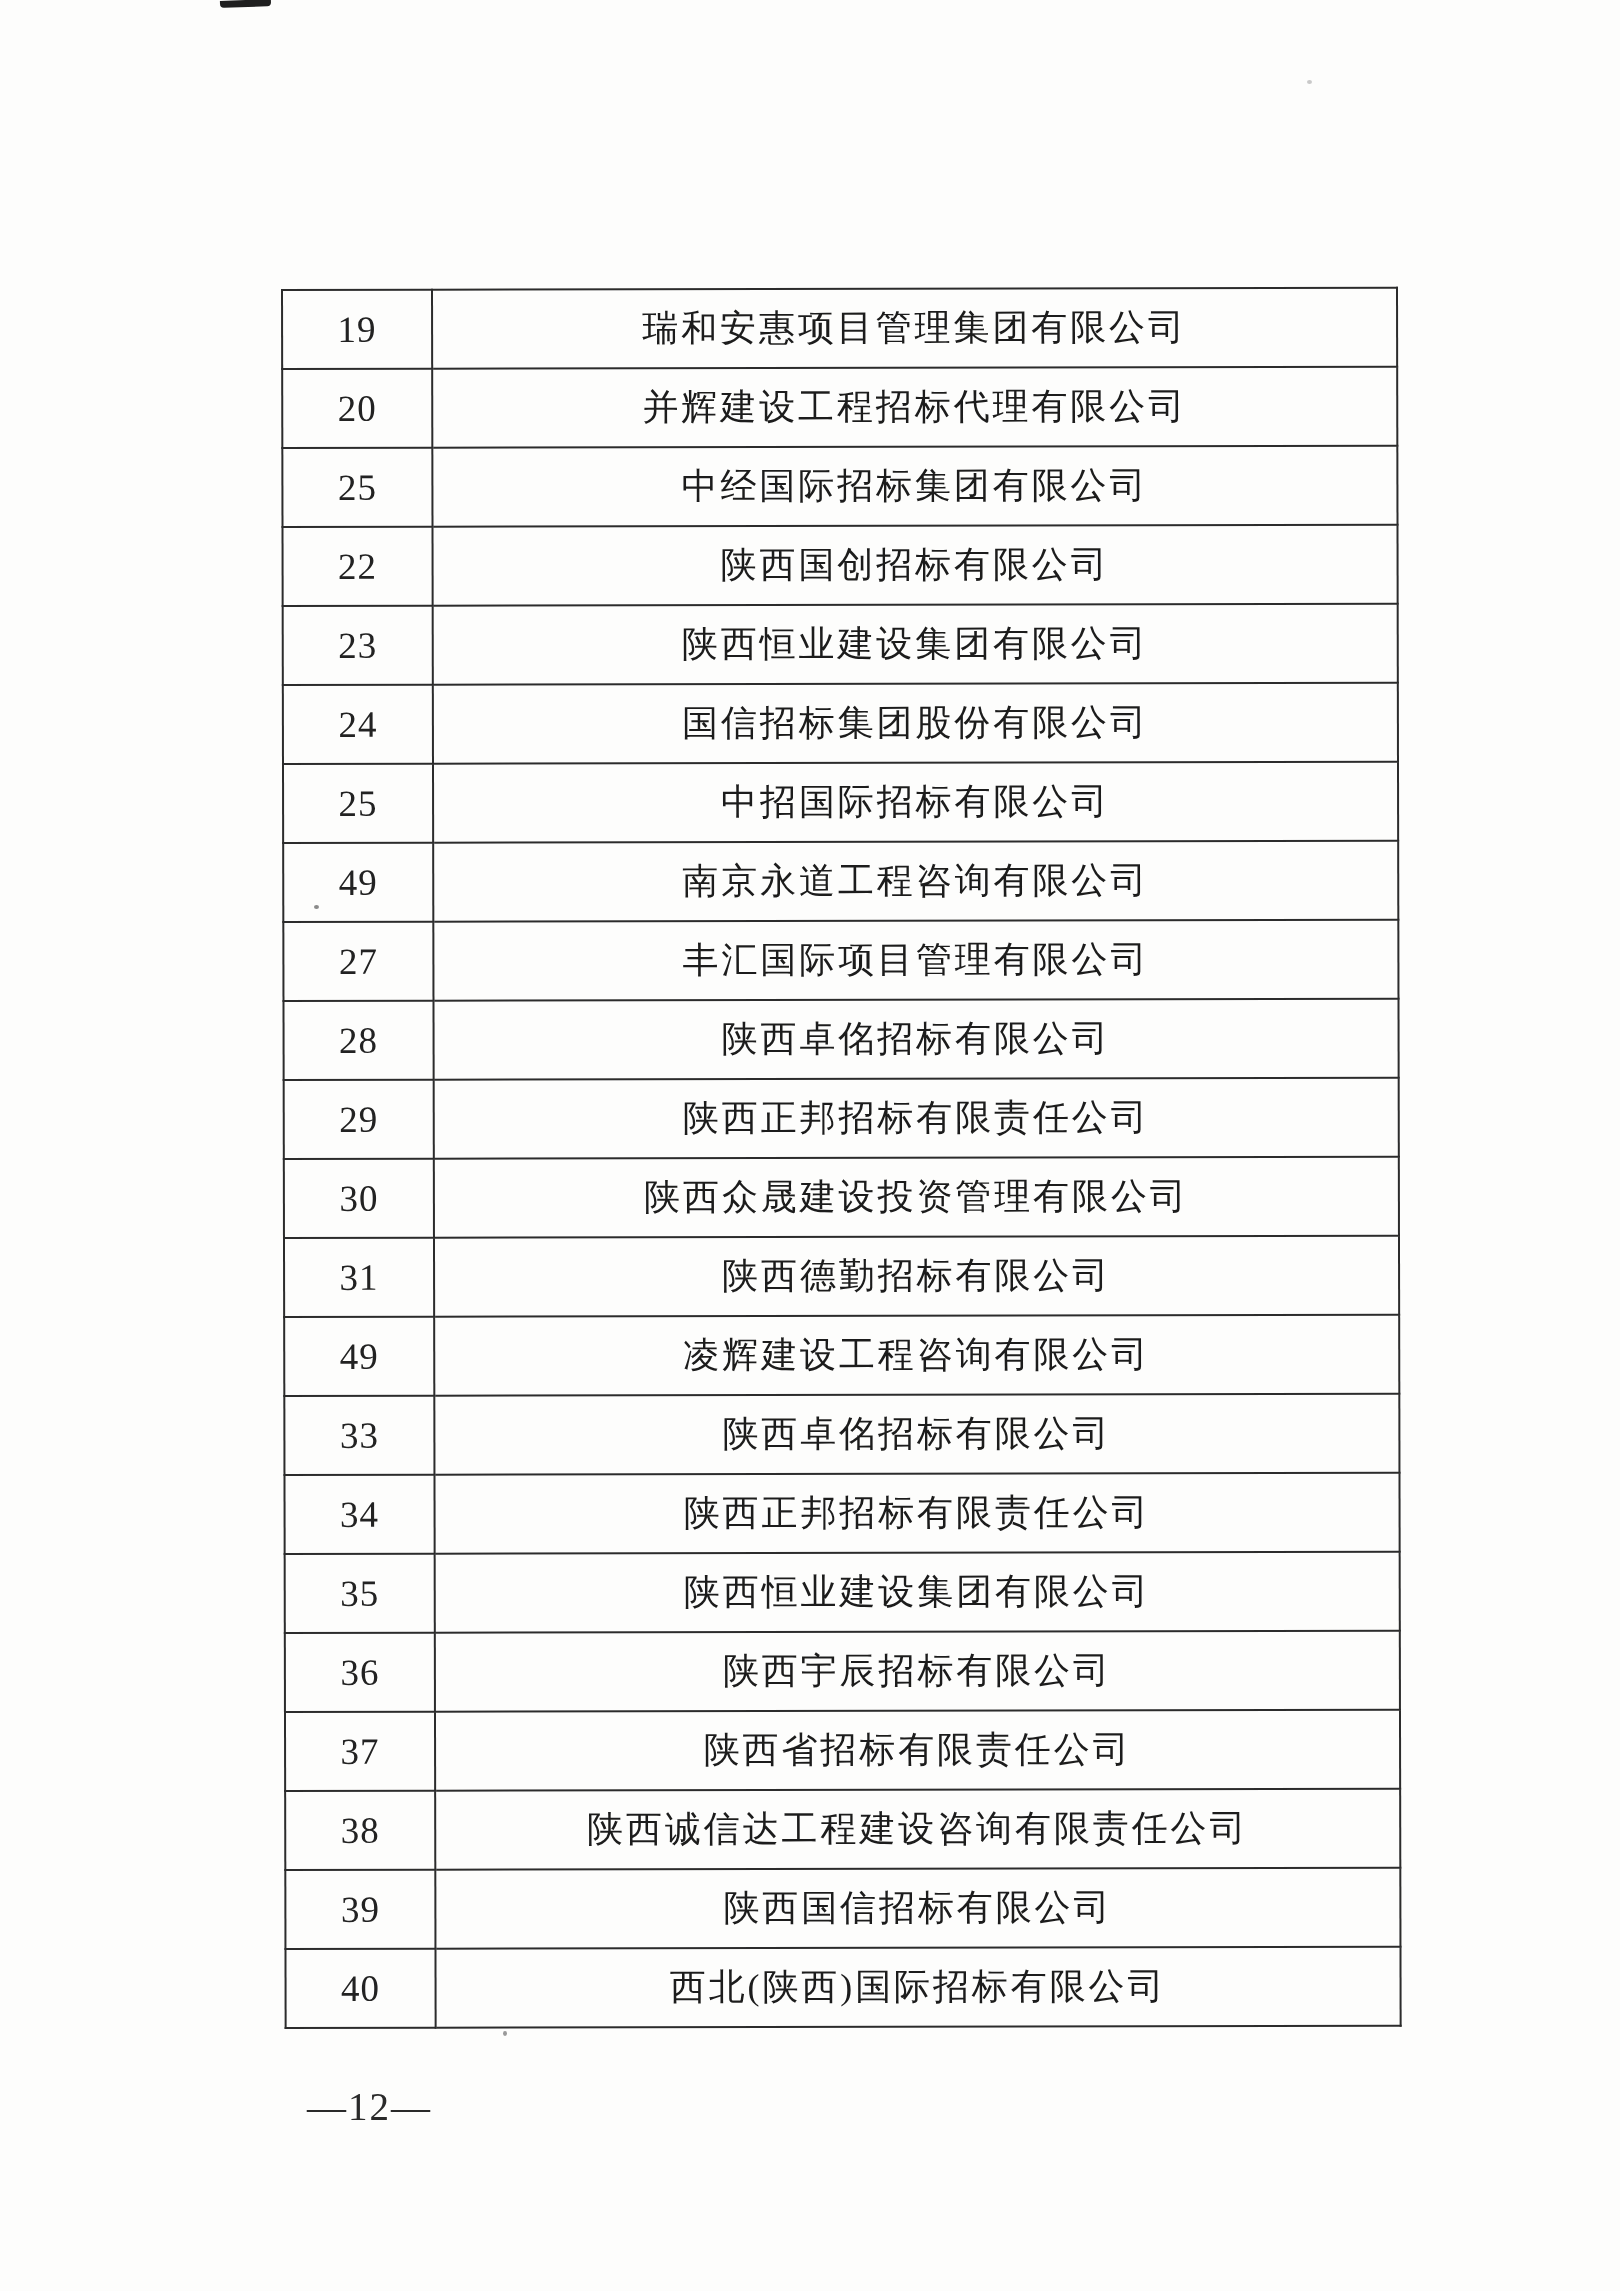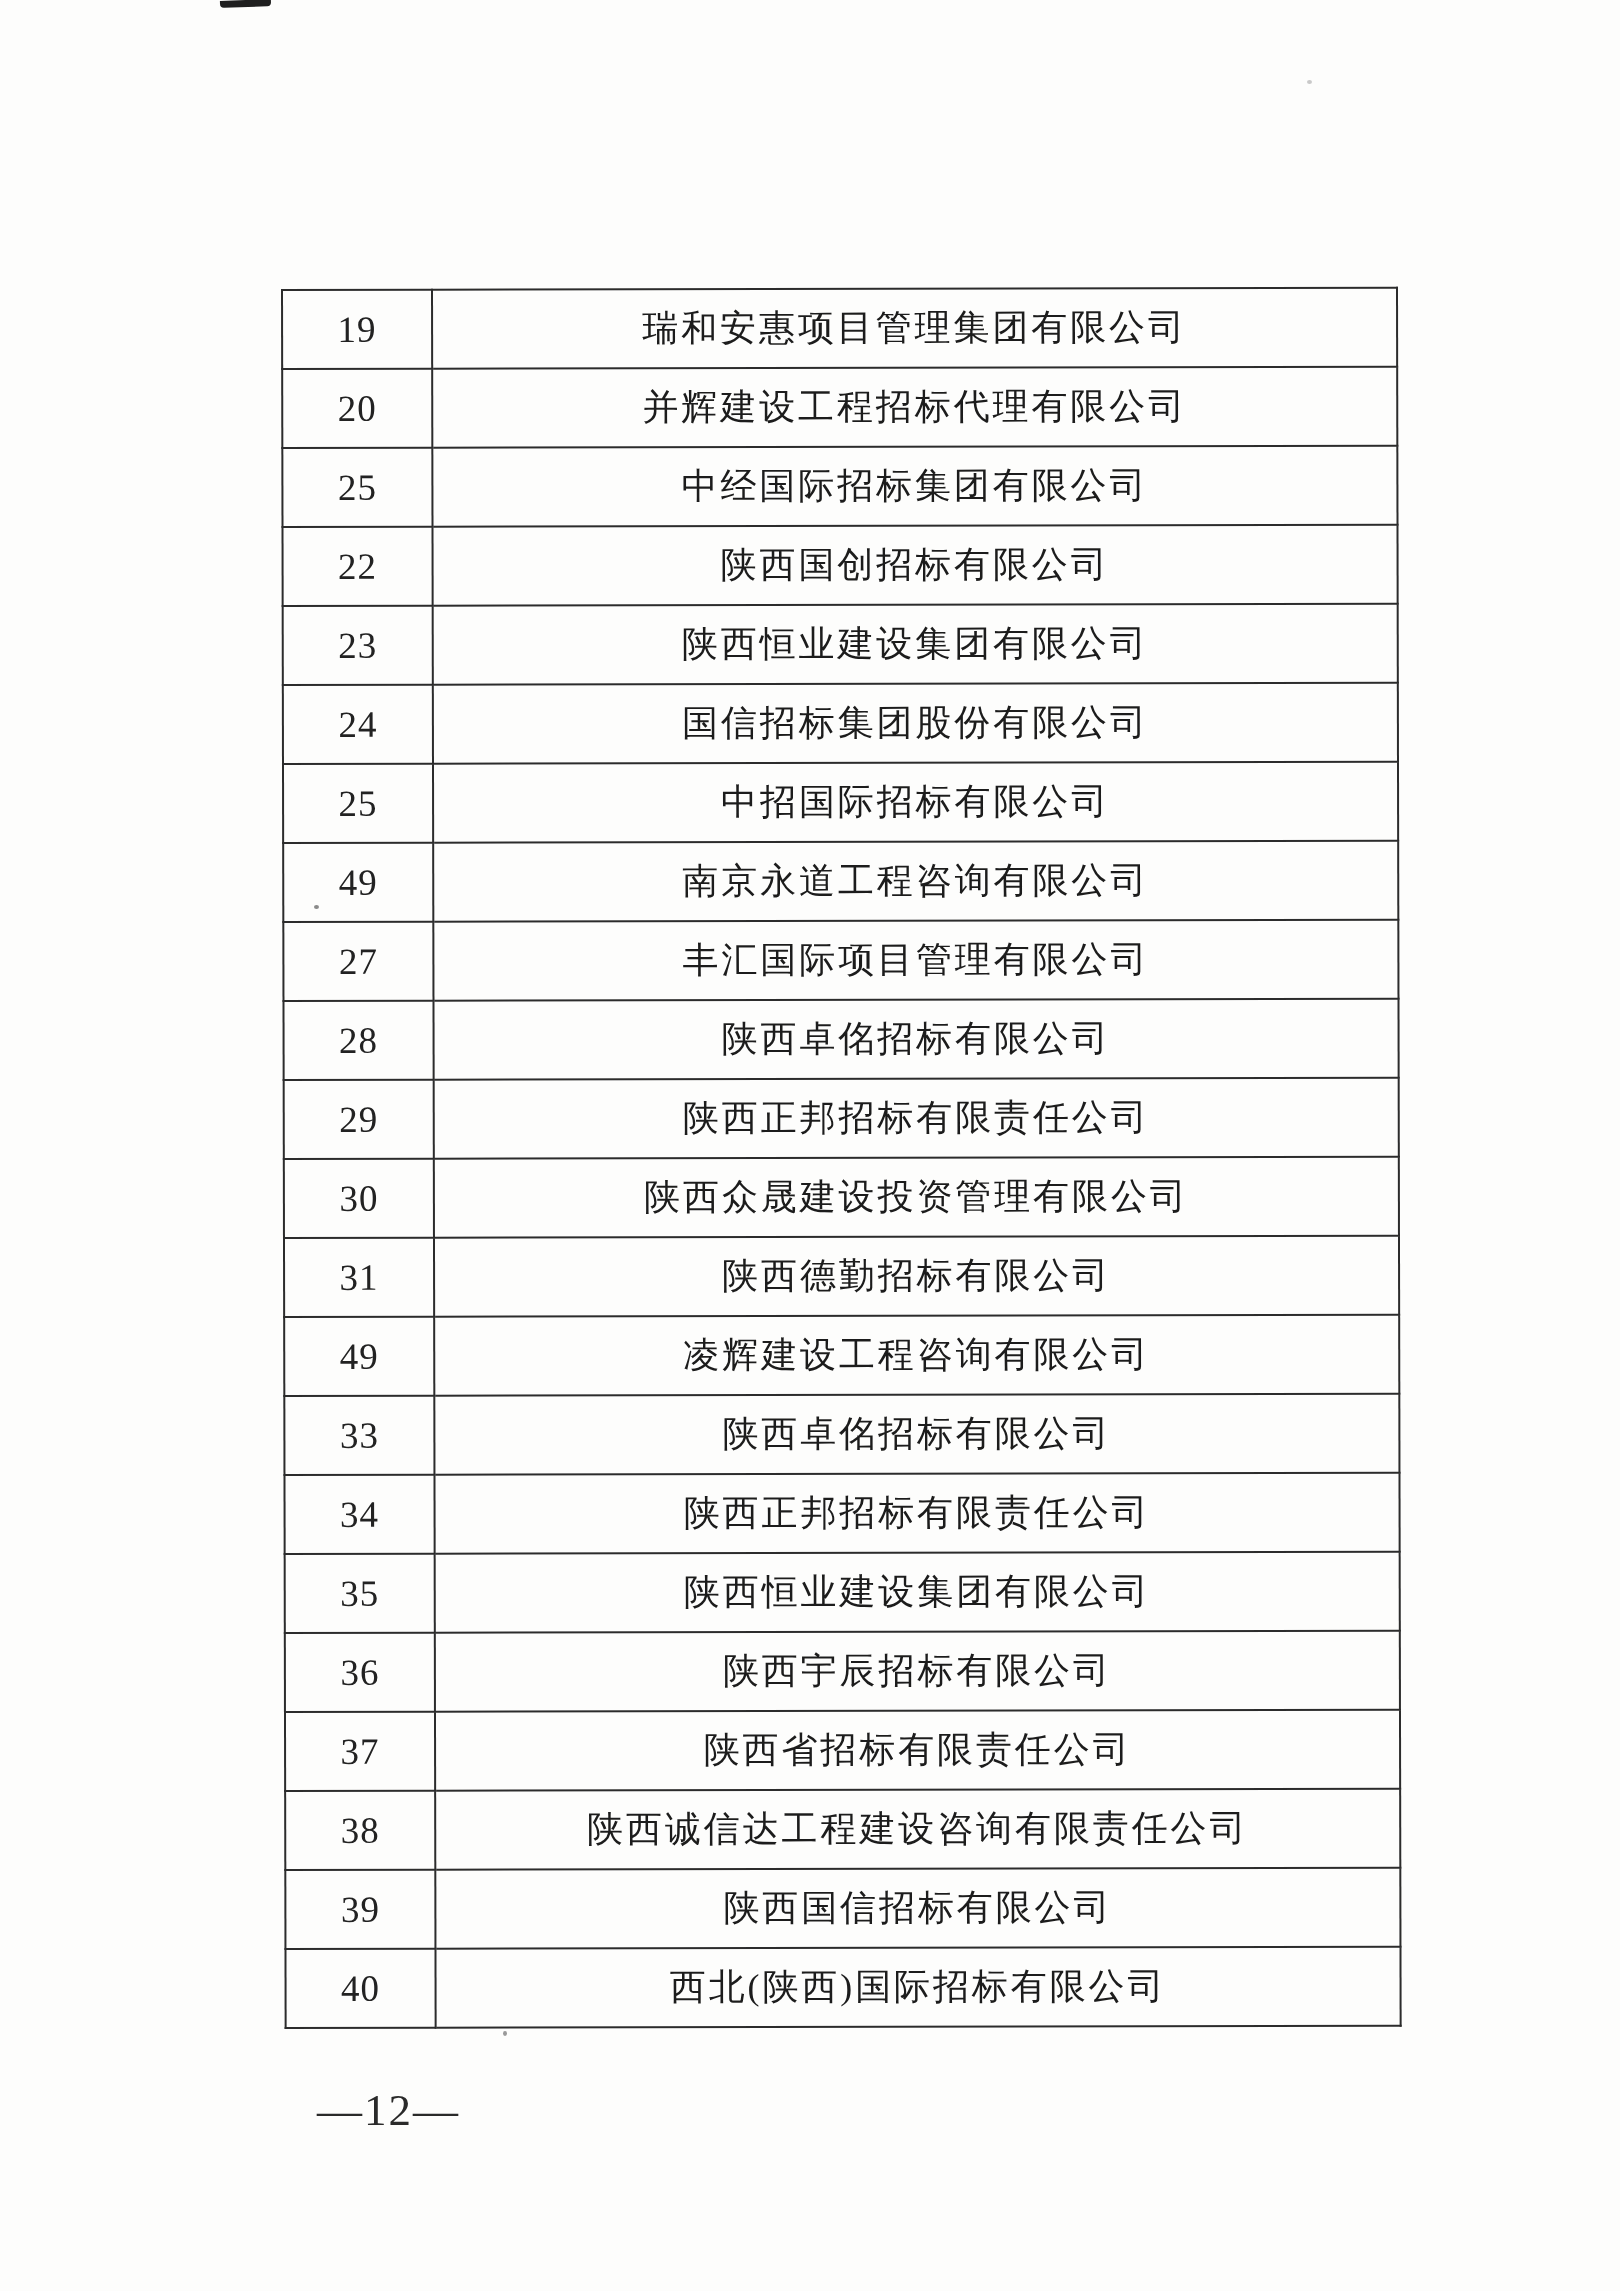--- a/index.html
+++ b/index.html
@@ -52,24 +52,23 @@
     text-align: center;
     font-size: 36px;
     letter-spacing: 2.9px;
     color: #1c1c1c;
   }
   
   .page-number {
     position: absolute;
     left: 307px;
     top: 2084px;
-    font-size: 45px;
+    font-size: 39px;
     letter-spacing: 2px;
     color: #2a2a2a;
-    margin-left: 10px;
   }
   
   .artifact-top-dash {
     position: absolute;
     left: 220px;
     top: 0px;
     width: 51px;
     height: 6.9px;
     background: #1f1f1f;
     border-radius: 0 0 3.9px 3.9px;

